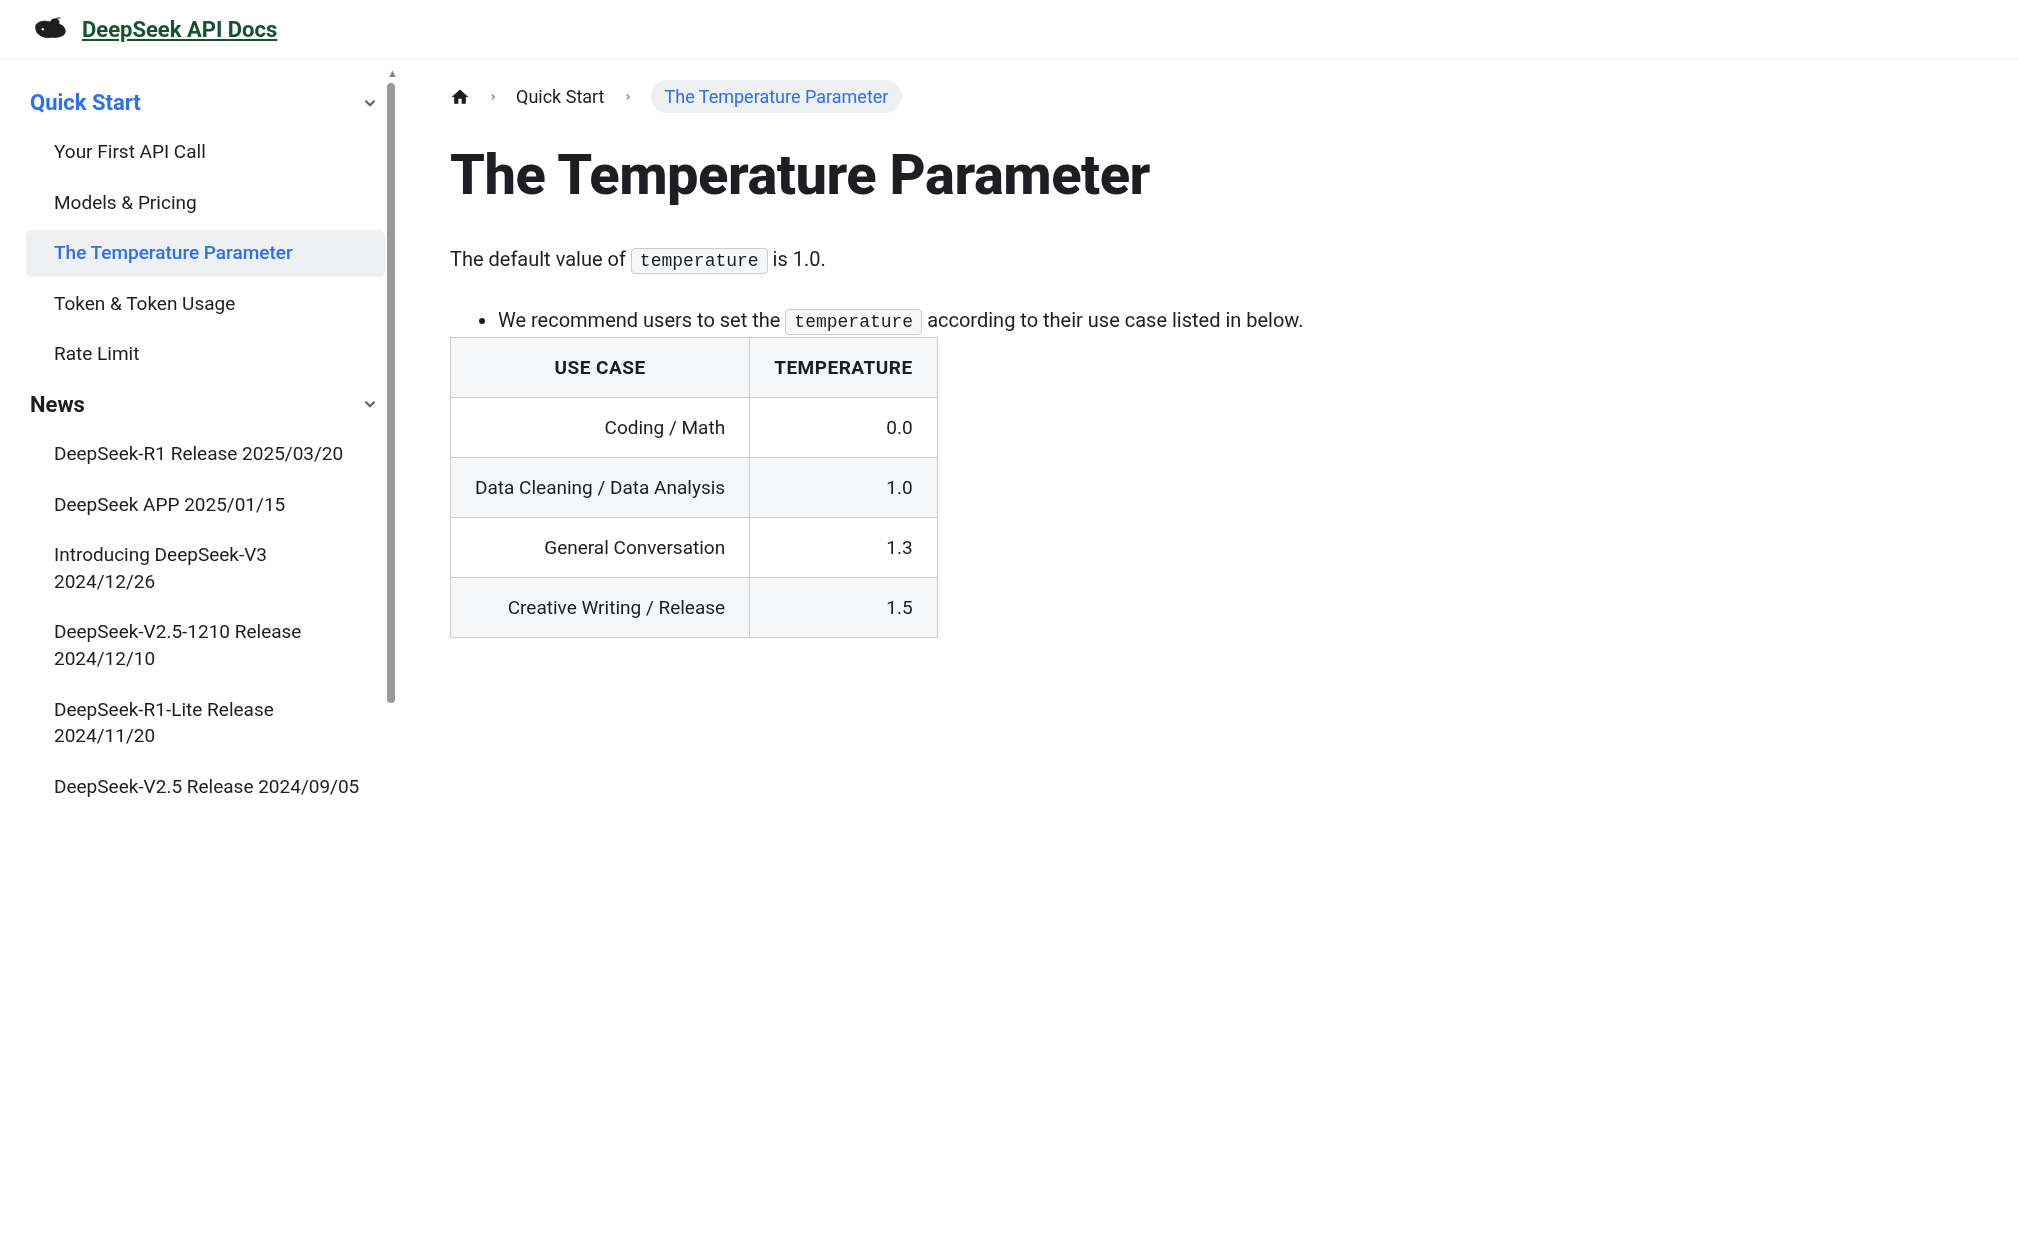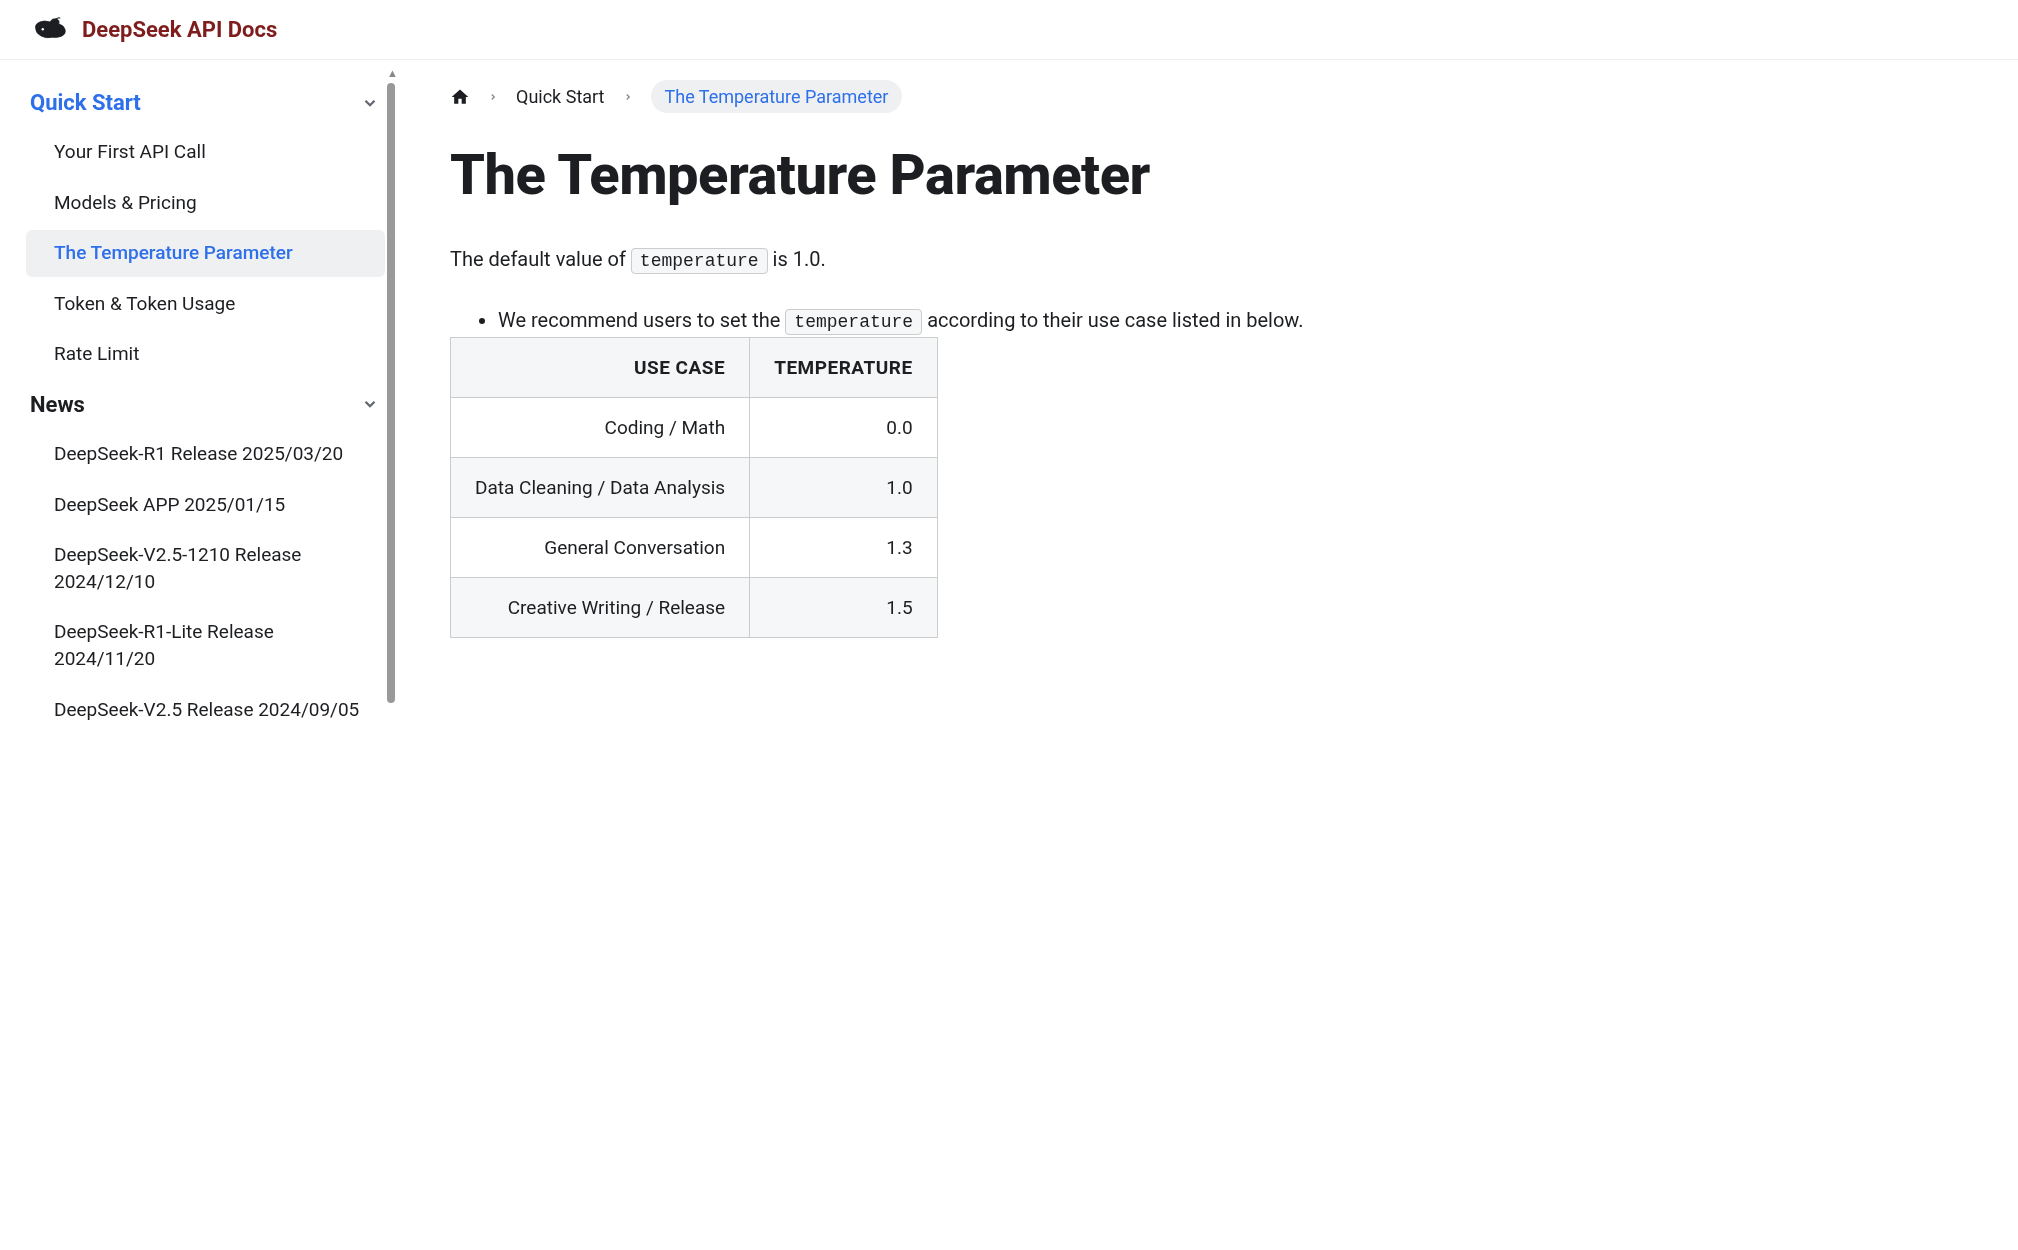--- a/index.html
+++ b/index.html
@@ -20,21 +20,22 @@
       height: 60px;
     }
     .logo {
       width: 40px;
       height: 40px;
       margin-right: 12px;
     }
     .header-title {
       font-size: 22px;
       font-weight: 700;
-      color: #7f1d1d;
+      color: #14532d;
+      text-decoration: underline;
     }
     .container {
       display: flex;
       height: calc(100vh - 60px);
     }
     .sidebar {
       width: 400px;
       border-right: 1px solid transparent;
       padding: 20px 0 20px 20px;
       position: relative;
@@ -156,21 +157,20 @@
       border: 1px solid #ccc;
       font-size: 19px;
     }
     table.temp-table th {
       background: #f5f6f7;
       font-weight: 700;
       padding: 18px 24px;
       border: 1px solid #ccc;
       text-transform: uppercase;
       letter-spacing: 0.5px;
-      text-align: right;
     }
     table.temp-table td {
       padding: 18px 24px;
       border: 1px solid #ccc;
       text-align: right;
     }
     table.temp-table tbody tr:nth-child(even) {
       background: #f6f7f8;
     }
   </style>
@@ -215,20 +215,23 @@
       <span>News</span>
       <svg class="chevron-icon" viewBox="0 0 24 24" fill="none" stroke="currentColor" stroke-width="3">
         <polyline points="6 9 12 15 18 9"></polyline>
       </svg>
     </div>
     <div class="sidebar-item">
       <span>DeepSeek-R1 Release 2025/03/20</span>
     </div>
     <div class="sidebar-item">
       <span>DeepSeek APP 2025/01/15</span>
+    </div>
+    <div class="sidebar-item">
+      <span>Introducing DeepSeek-V3 2024/12/26</span>
     </div>
     <div class="sidebar-item">
       <span>DeepSeek-V2.5-1210 Release 2024/12/10</span>
     </div>
     <div class="sidebar-item">
       <span>DeepSeek-R1-Lite Release 2024/11/20</span>
     </div>
     <div class="sidebar-item">
       <span>DeepSeek-V2.5 Release 2024/09/05</span>
     </div>

